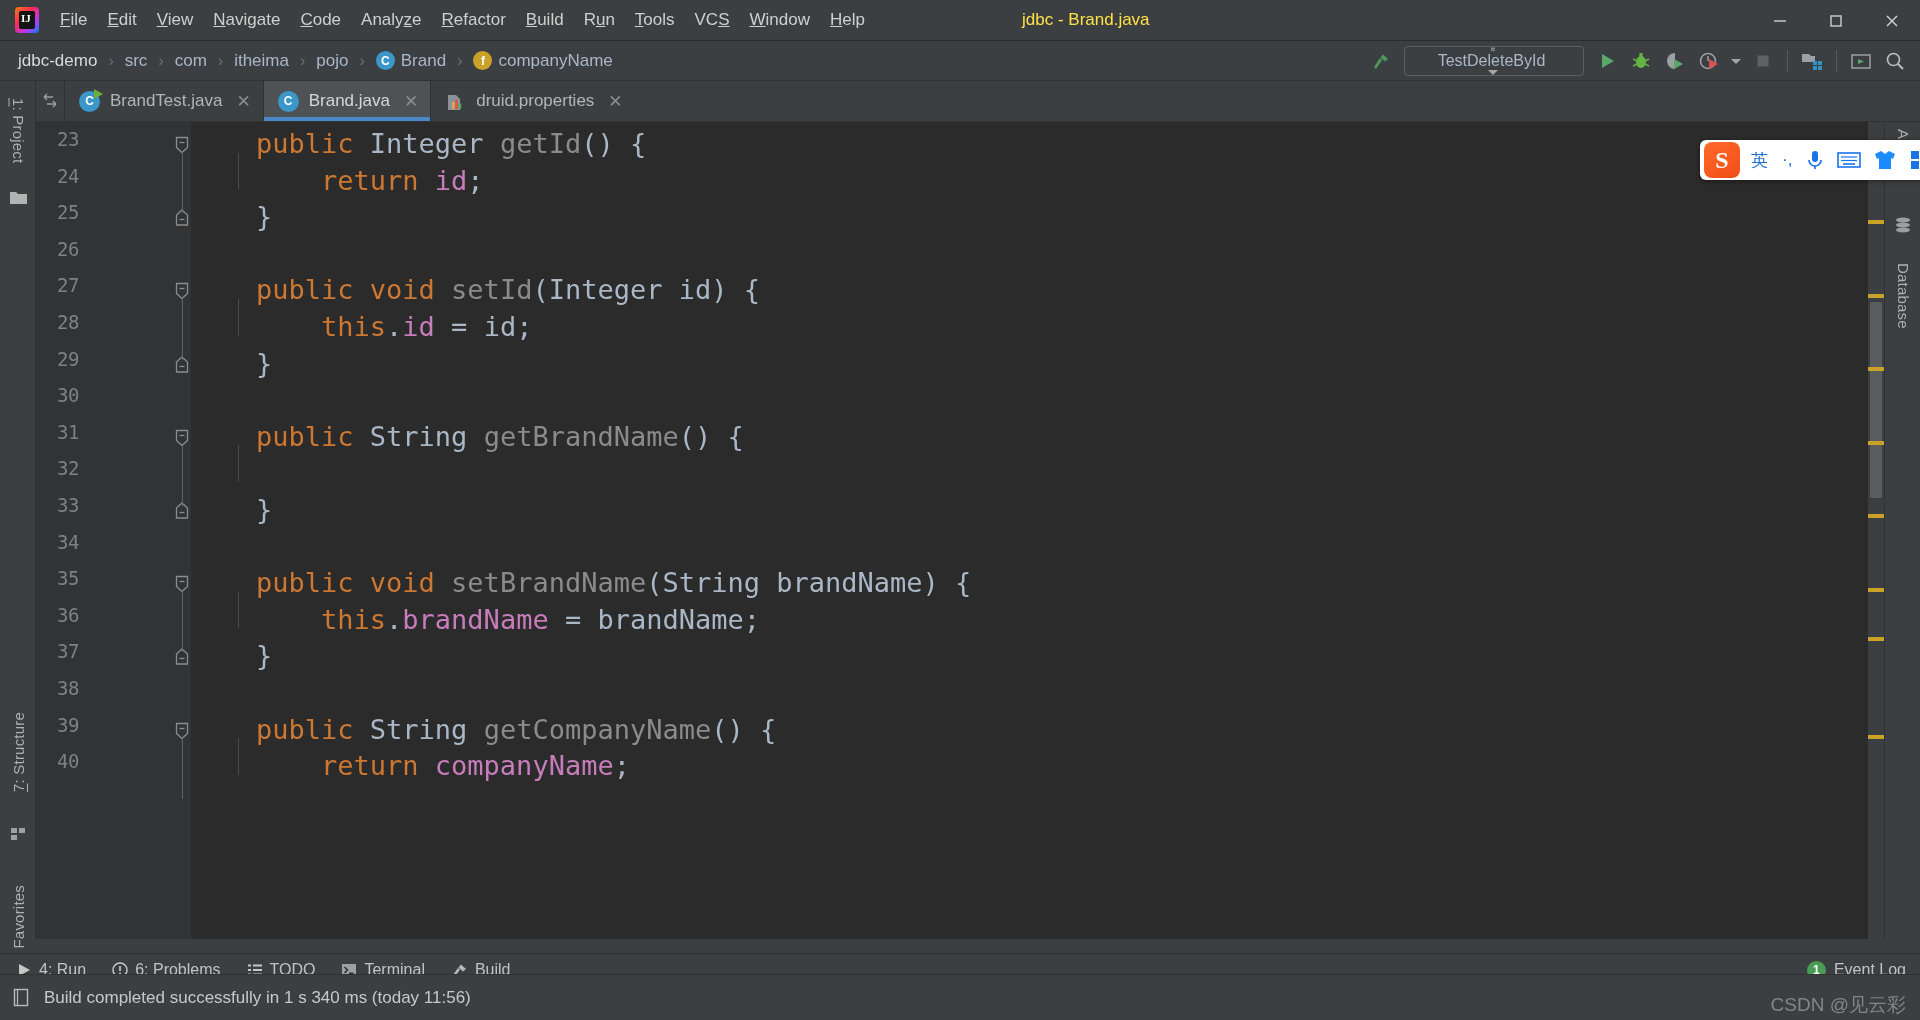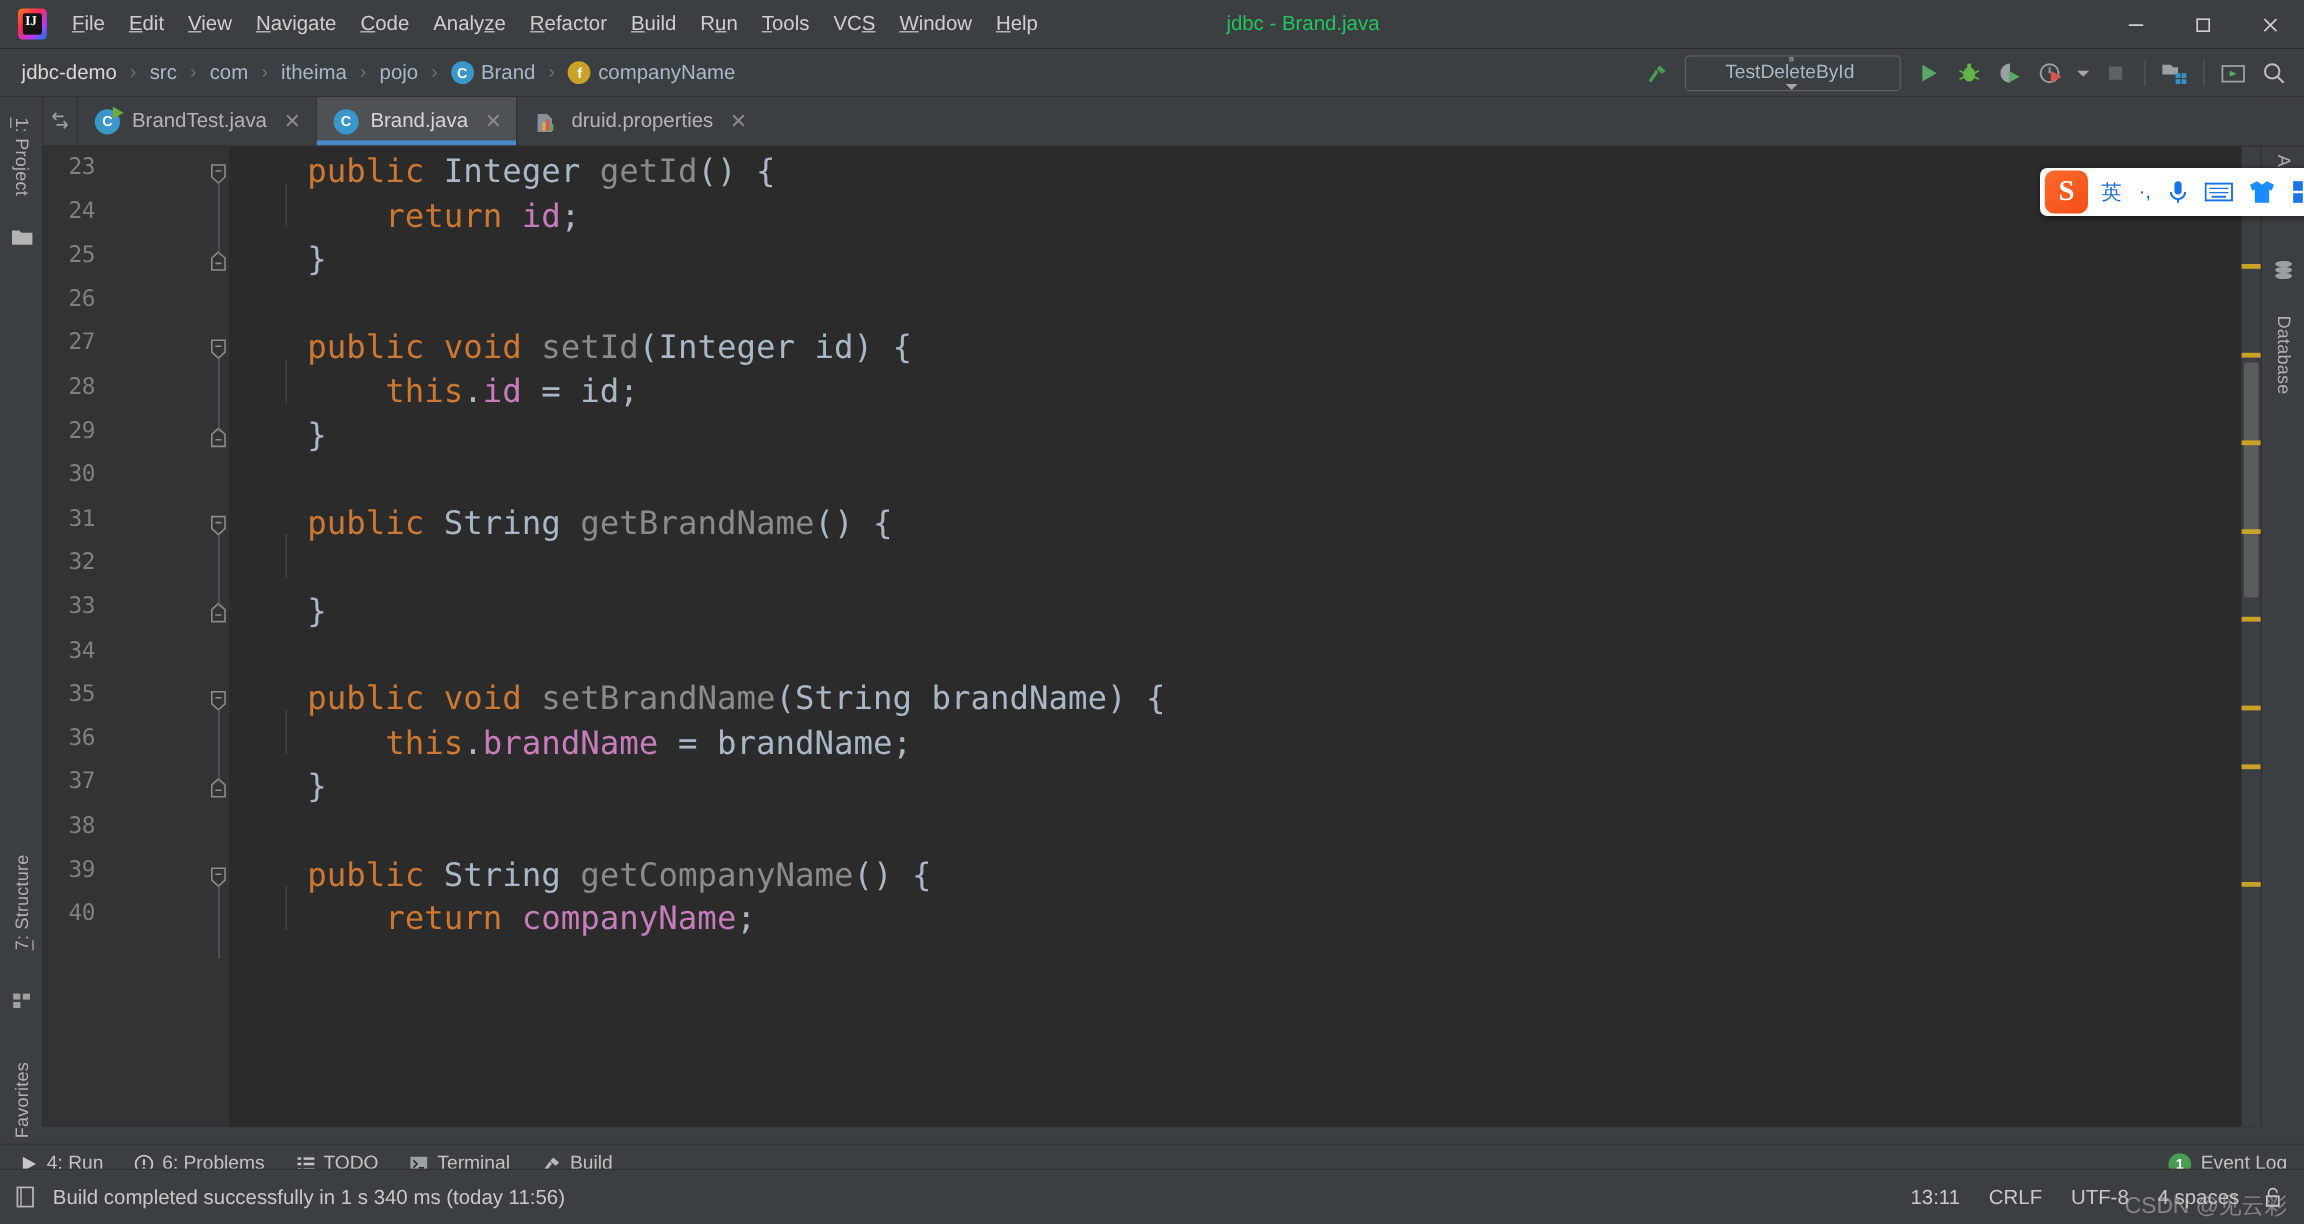--- a/index.html
+++ b/index.html
@@ -25,21 +25,21 @@
   .ij-logo .ij { position:absolute; left:9px; top:7px; color:#fff; font-size:11px; font-weight:bold; font-family:"Liberation Serif",serif; letter-spacing:0px; }
 
   .menubar { display:flex; align-items:center; height:41px; }
   .menu-item {
     padding:4px 10px; font-size:17px; color:#cfcfcf; cursor:default;
     line-height:20px; white-space:nowrap;
   }
   .menu-item u { text-decoration:underline; }
 
   .win-title {
-    position:absolute; left:1022px; top:10px; font-size:17px; color:#22c55e; white-space:nowrap;
+    position:absolute; left:1022px; top:10px; font-size:17px; color:#fde047; white-space:nowrap;
   }
   .win-ctrls { position:absolute; right:0; top:0; height:41px; display:flex; align-items:center; }
   .win-btn { width:56px; height:41px; display:flex; align-items:center; justify-content:center;
     color:#cfcfcf; font-size:17px; cursor:default; }
   .win-btn svg { display:block; }
 
   
   .navbar {
     position:absolute; left:0; top:41px; width:1920px; height:40px;
     background:#3c3f41; display:flex; align-items:center;
@@ -581,32 +581,20 @@
   </div>
 
   <div class="statusbar">
     <span style="margin-left:12px;display:flex;align-items:center;">
       <svg width="18" height="19" viewBox="0 0 18 19">
           <rect x="2.5" y="1.5" width="13" height="16" fill="none" stroke="#b9b9b9" stroke-width="1.4"></rect>
           <line x1="5.5" y1="1.5" x2="5.5" y2="17.5" stroke="#b9b9b9" stroke-width="1.2"></line>
         </svg>
     </span>
     <span class="stat-msg">Build completed successfully in 1 s 340 ms (today 11:56)</span>
-    <div class="stat-right">
-      <span class="stat-item">13:11</span>
-      <span class="stat-item">CRLF</span>
-      <span class="stat-item">UTF-8</span>
-      <span class="stat-item">4 spaces</span>
-      <span class="stat-item" style="padding:2px 8px;display:flex;align-items:center;">
-        <svg width="16" height="18" viewBox="0 0 16 18">
-            <path d="M4.5 8 v-3 a3.5 3.5 0 0 1 7 0" fill="none" stroke="#c8c8c8" stroke-width="1.4"></path>
-            <rect x="3" y="8" width="10" height="8" fill="none" stroke="#c8c8c8" stroke-width="1.4"></rect>
-          </svg>
-      </span>
-    </div>
   </div>
 
   <div class="ime">
     <div class="slogo">S</div>
     <div class="it">英</div>
     <div class="it">·,</div>
     <div class="ic">
       <svg width="20" height="22" viewBox="0 0 20 22">
           <rect x="7" y="2" width="6" height="11" rx="3" fill="#1a73e8"></rect>
           <path d="M4 11 a6 6 0 0 0 12 0" fill="none" stroke="#1a73e8" stroke-width="1.7"></path>

